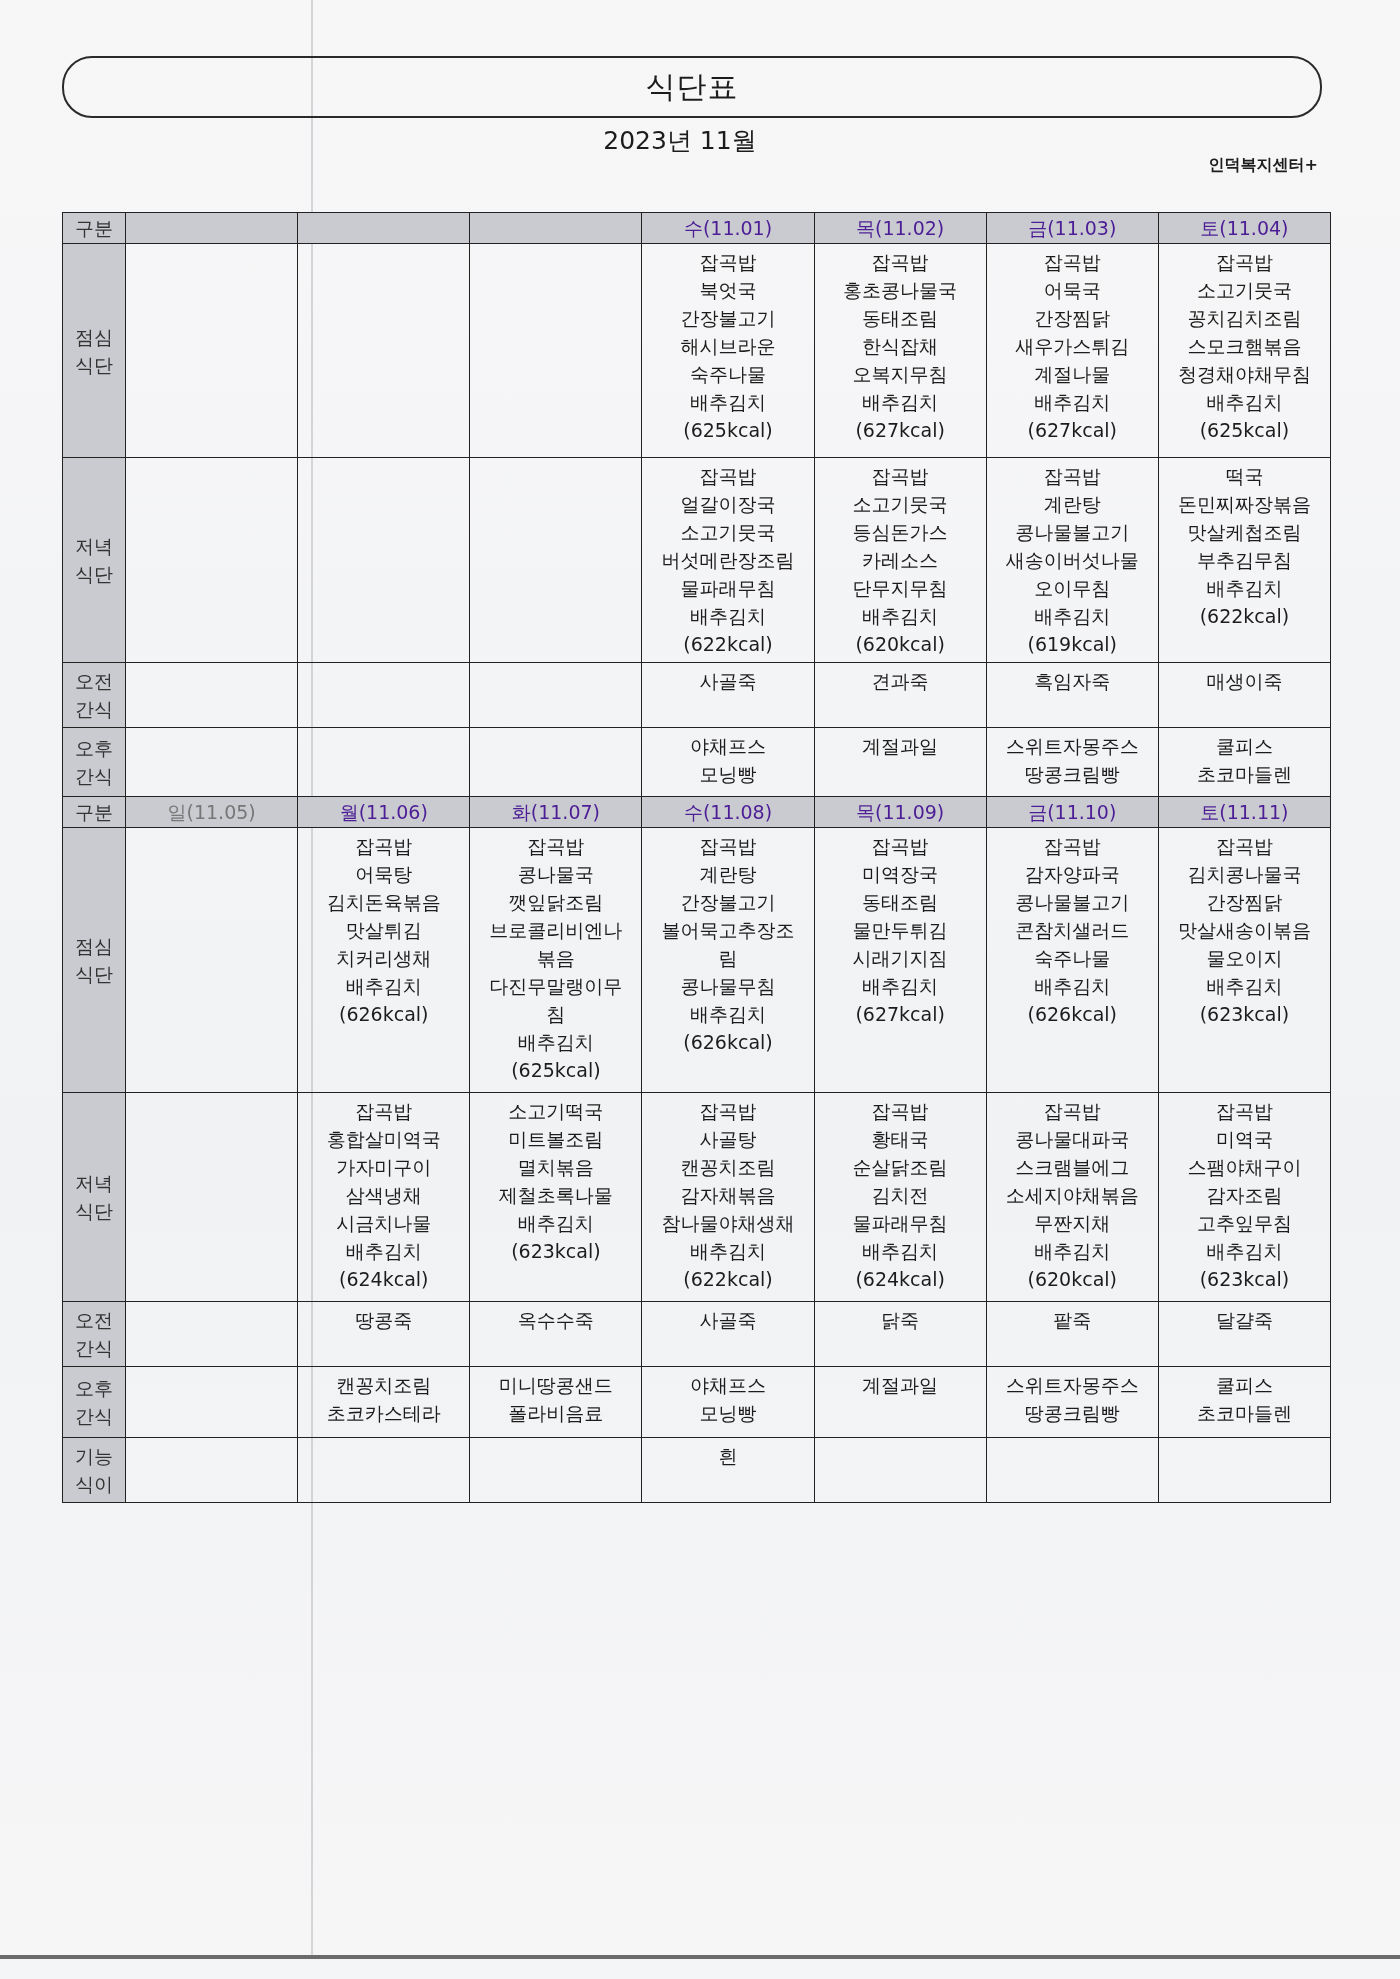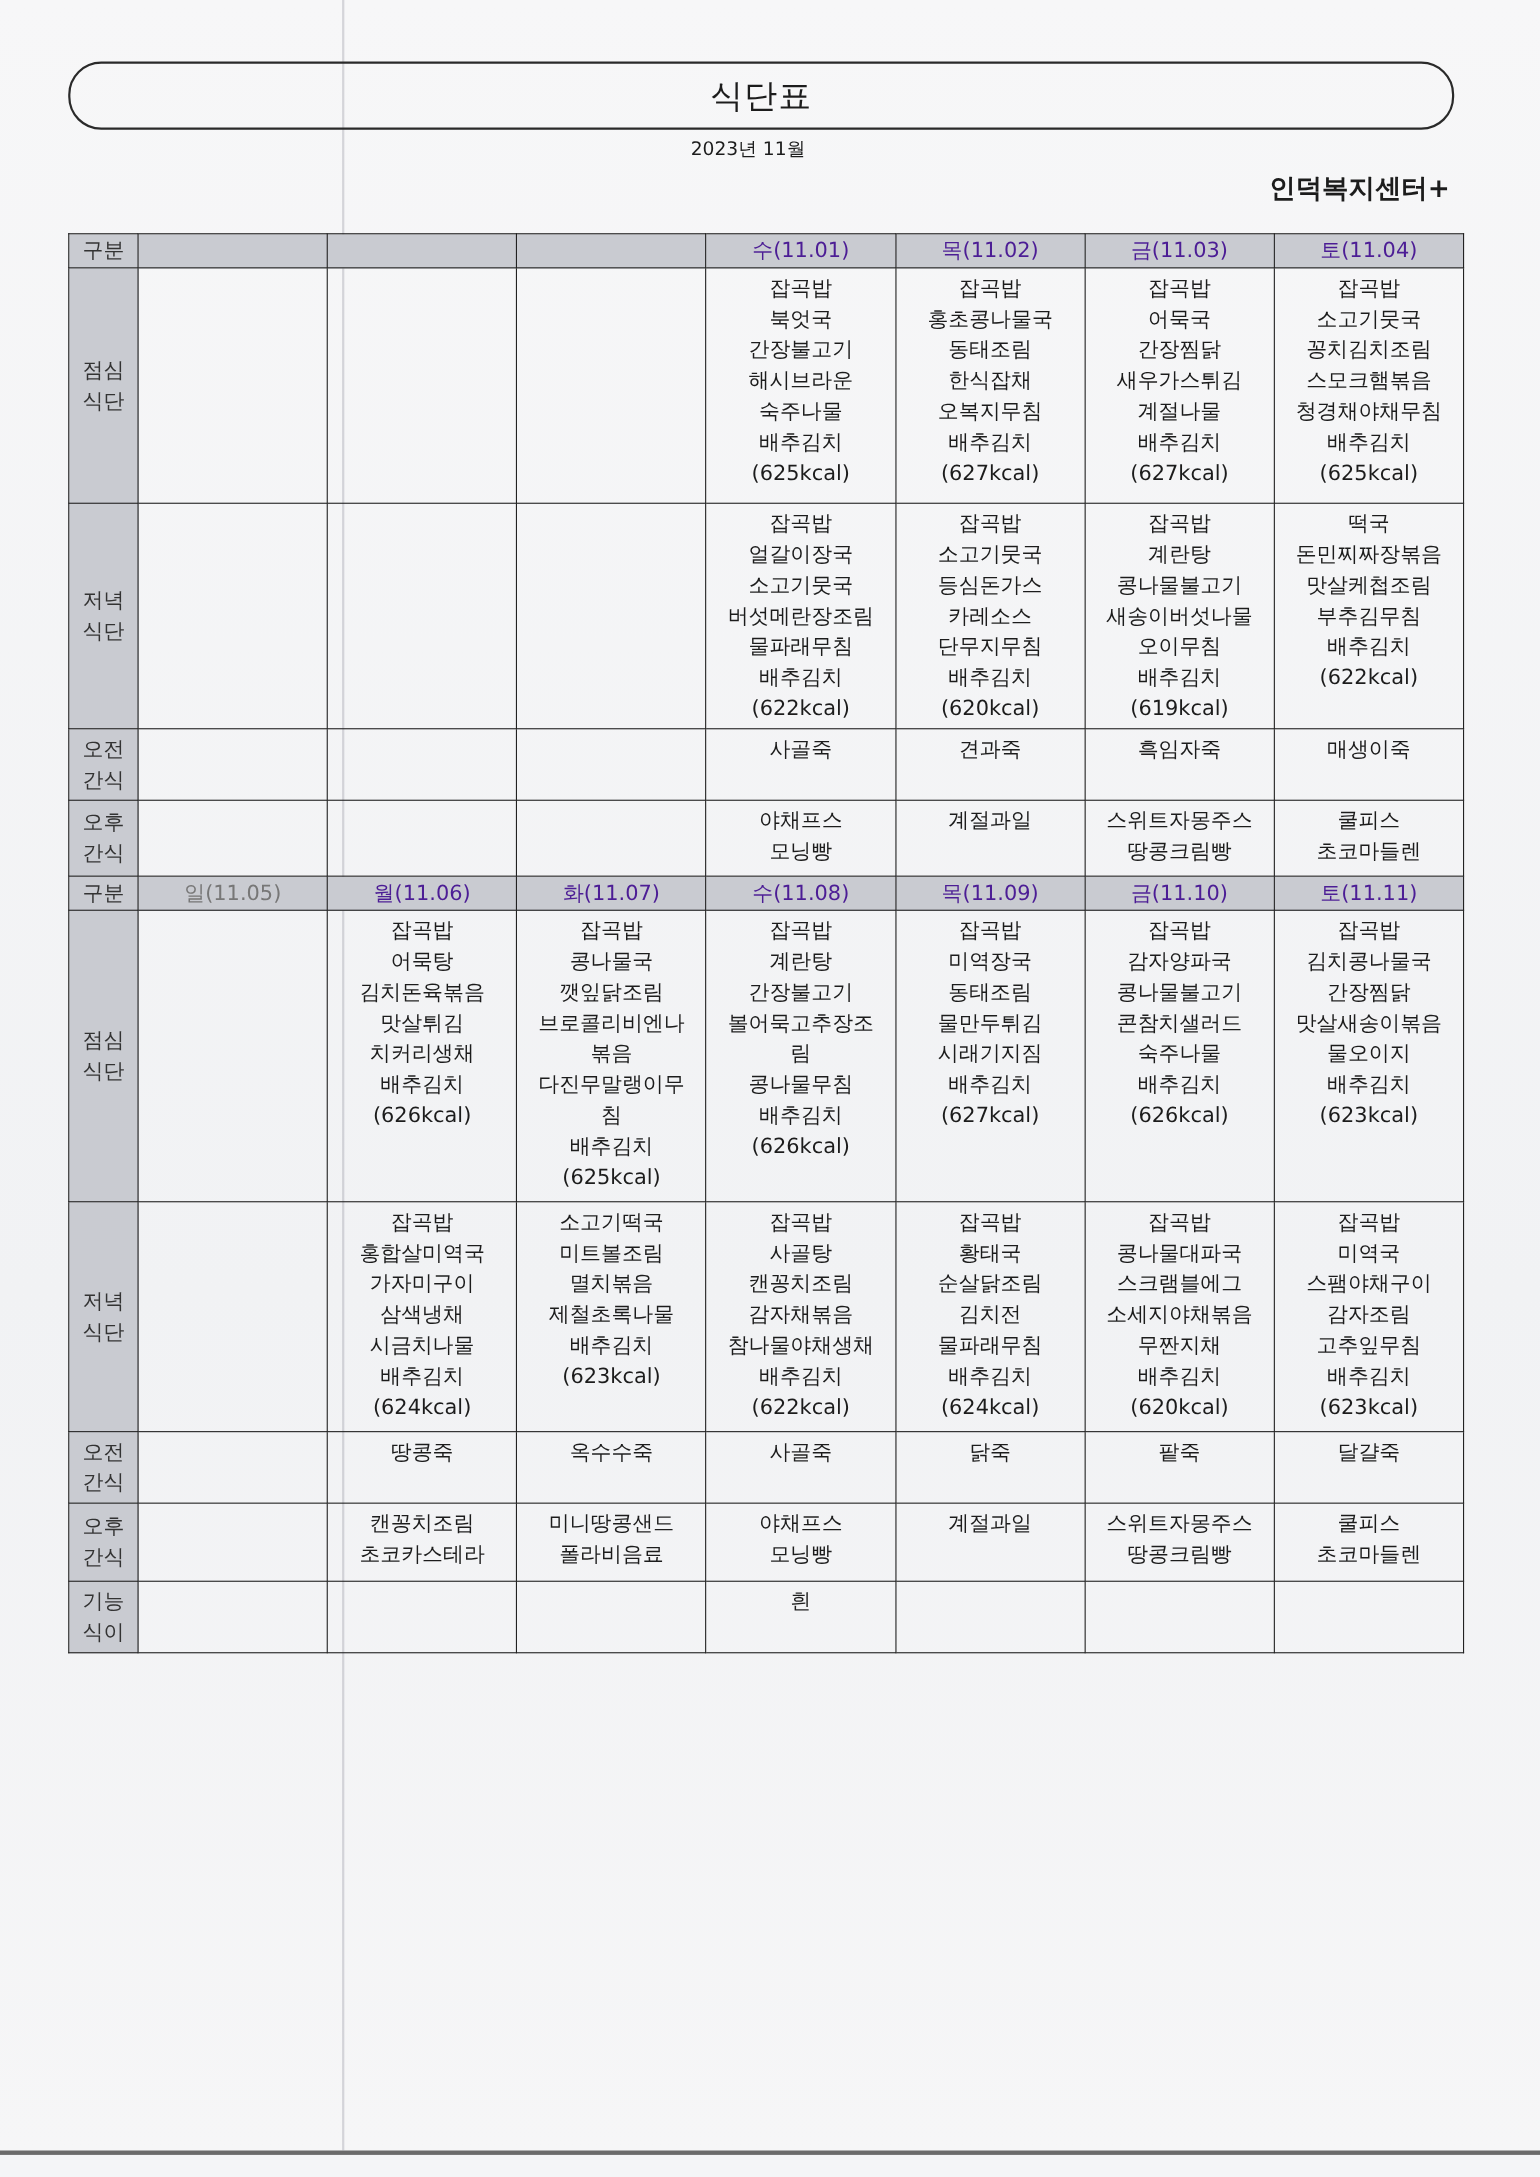--- a/index.html
+++ b/index.html
@@ -19,24 +19,24 @@
     background: rgba(150,150,160,0.35);
   }
   .title-box {
     position: absolute; left: 62px; top: 56px; width: 1256px; height: 58px;
     border: 2px solid #2a2a2a; border-radius: 30px;
     display: flex; align-items: center; justify-content: center;
   }
   .title-box span { font-size: 30px; font-weight: normal; letter-spacing: 1px; }
   .subtitle {
     position: absolute; left: 0; width: 1360px; top: 124px; text-align: center;
-    font-size: 17px;
+    font-size: 25px;
   }
   .org {
-    position: absolute; right: 82px; top: 155px; font-size: 24px; font-weight: bold;
+    position: absolute; right: 82px; top: 155px; font-size: 16px; font-weight: bold;
   }
   table.menu {
     position: absolute; left: 62px; top: 212px; width: 1269px;
     border-collapse: collapse; table-layout: fixed;
   }
   table.menu td {
     border: 1.5px solid #222; text-align: center; vertical-align: top;
     font-size: 19px; line-height: 28px; padding: 4px 2px;
   }
   col.c-label { width: 63px; }

